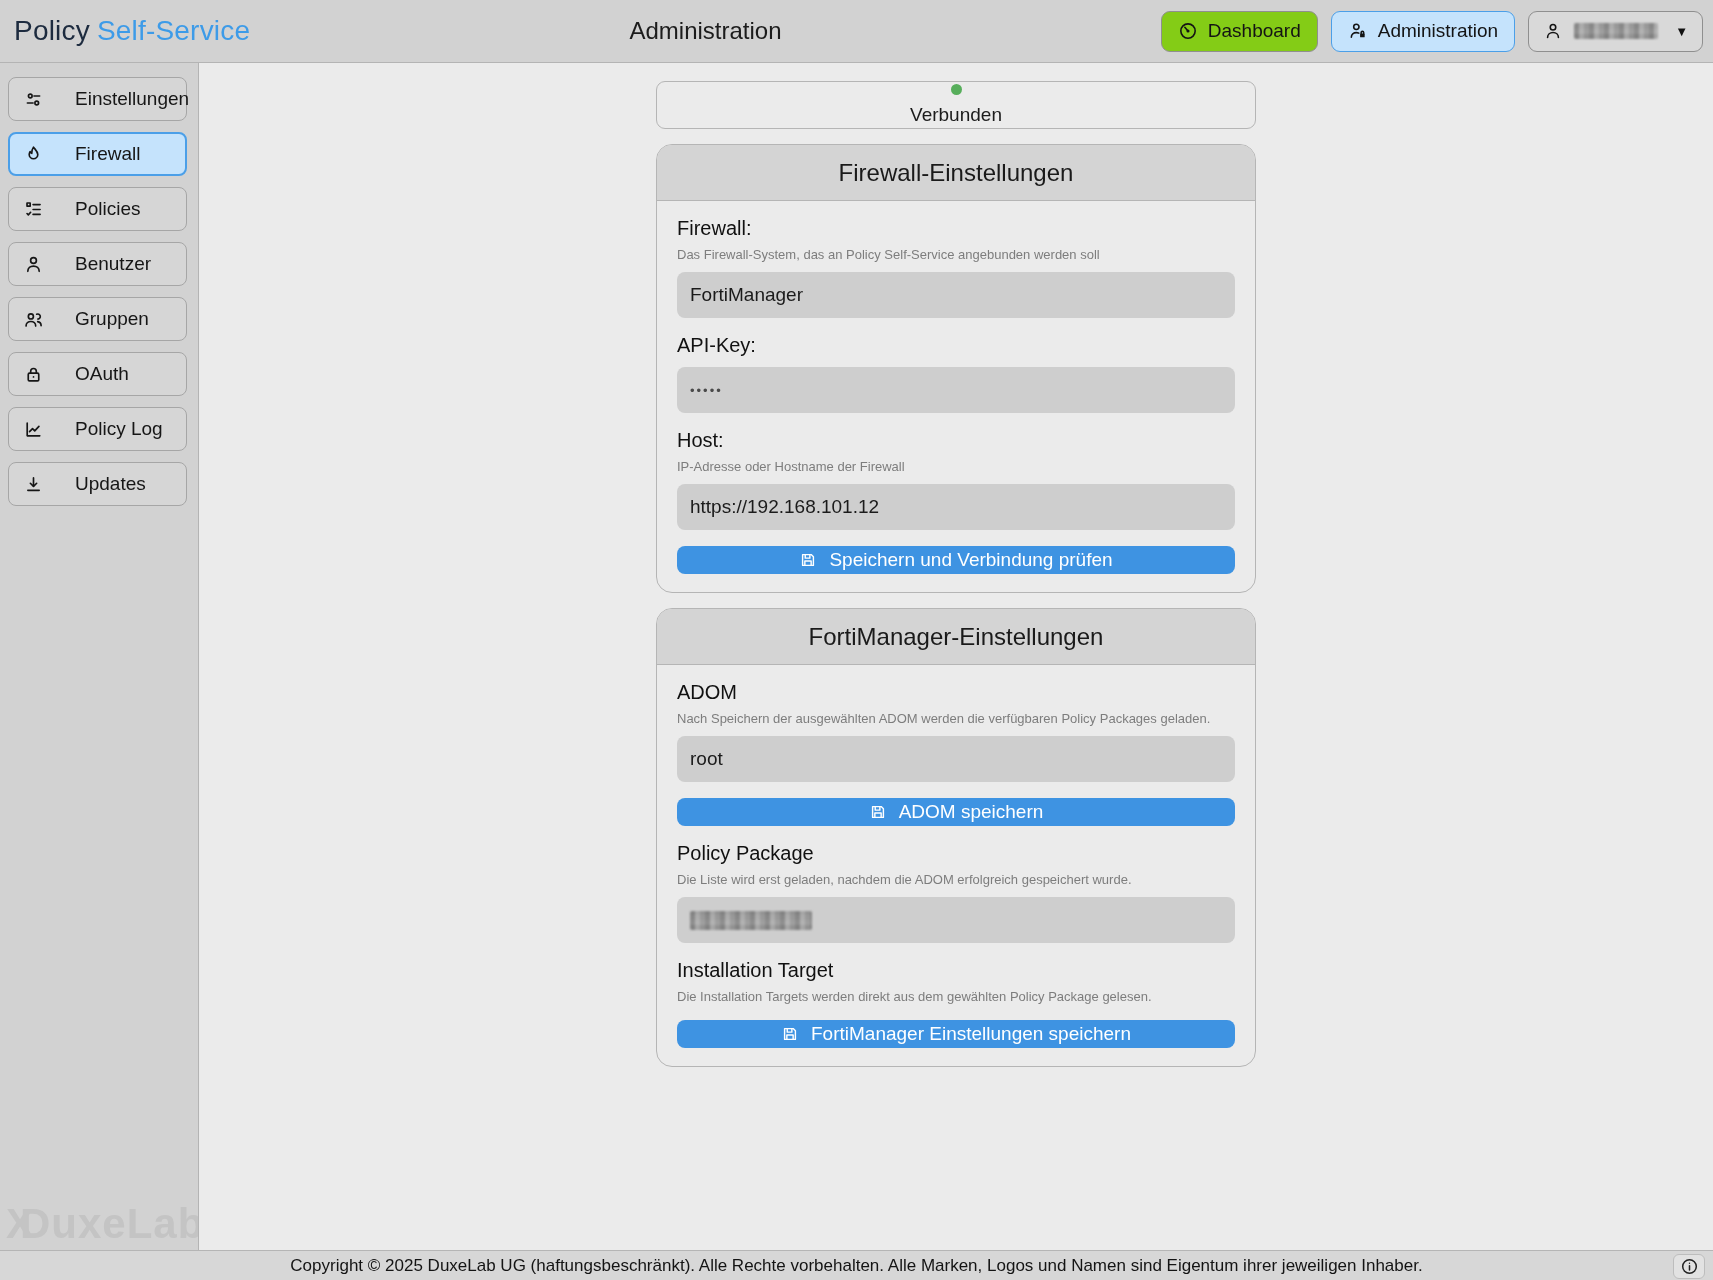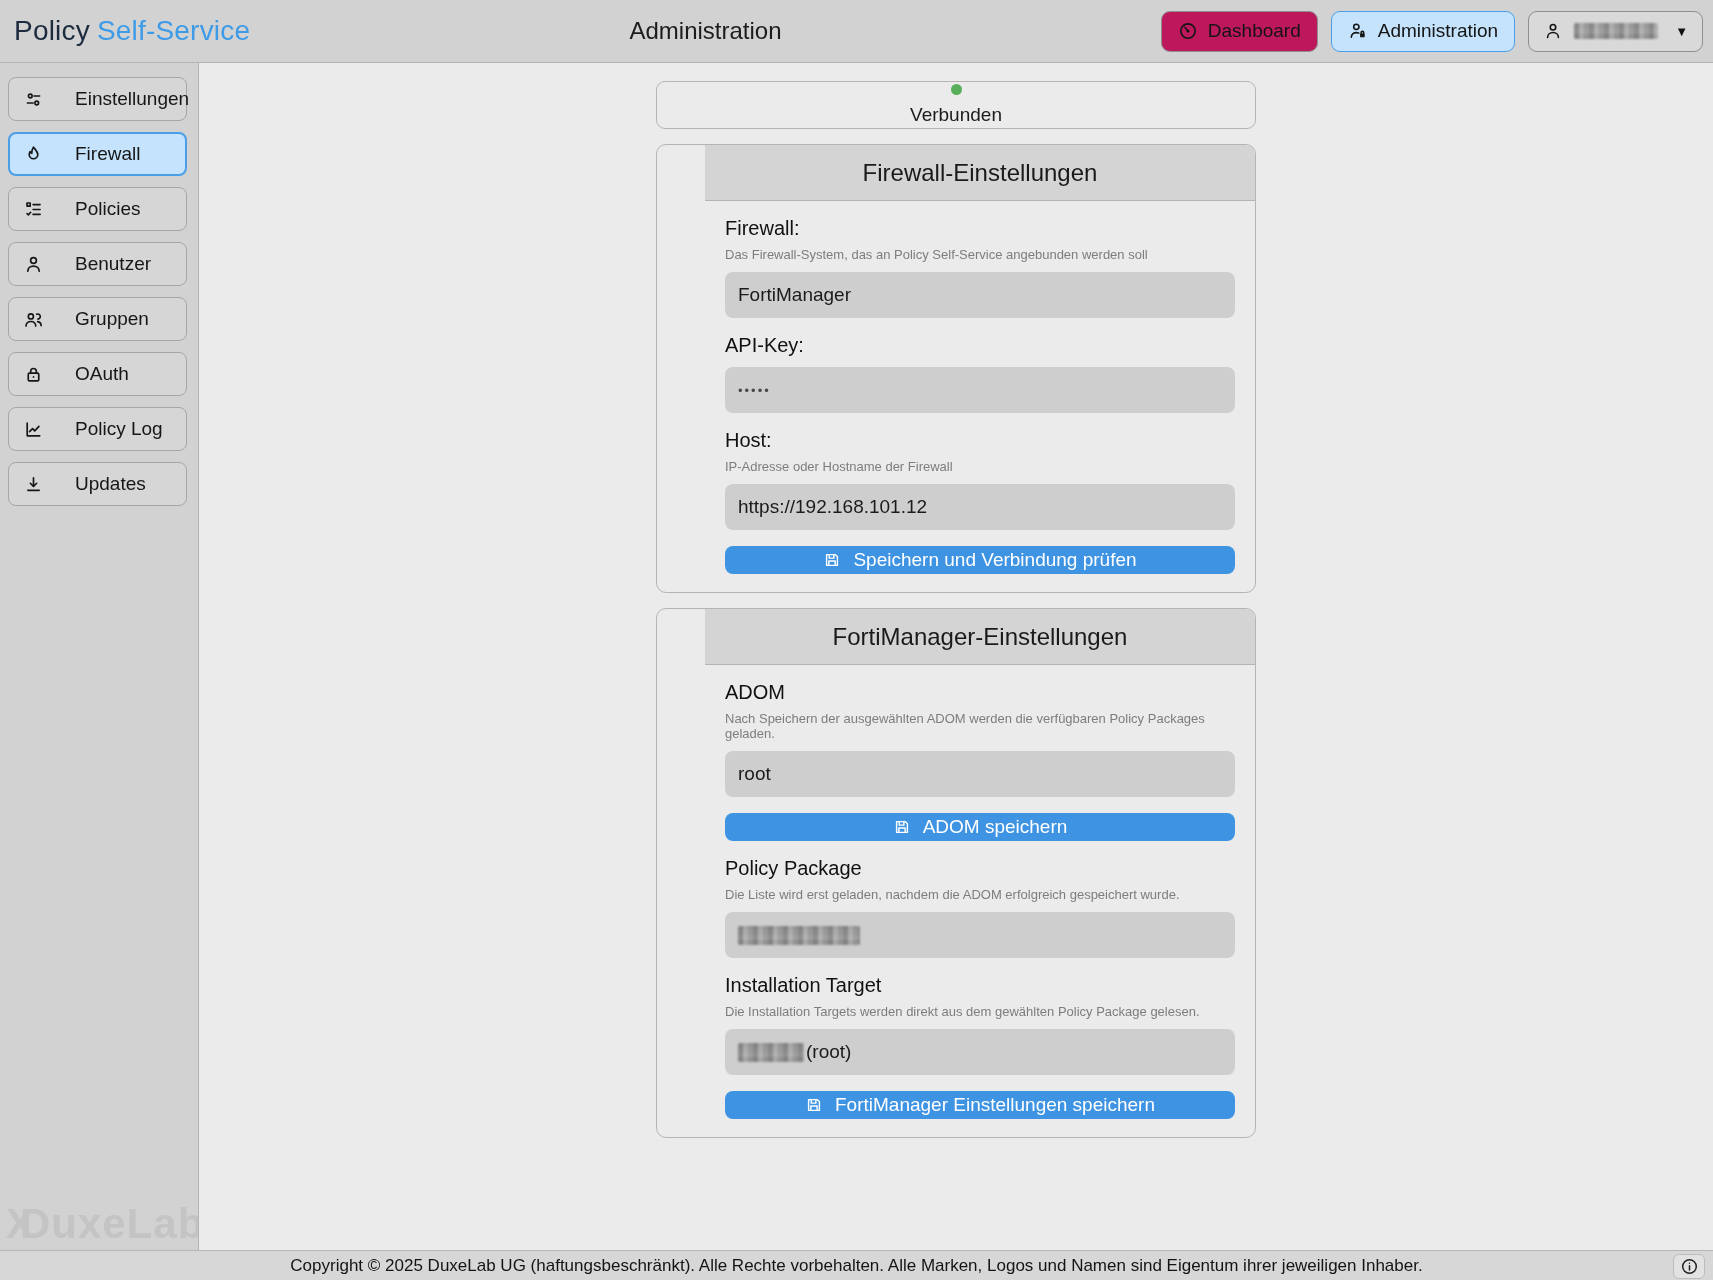--- a/index.html
+++ b/index.html
@@ -19,21 +19,21 @@
   }
   .logo { font-size:28px; font-weight:400; letter-spacing:.2px; white-space:nowrap; }
   .logo .p1 { color:#1d2b3f; }
   .logo .p2 { color:#3d9be8; margin-left:7px; }
   .title-wrap { flex:1; text-align:center; }
   .page-title { font-size:24px; color:#1c1c1c; }
   .topnav { display:flex; align-items:center; gap:13px; }
   .topbtn {
     height:41px; display:flex; align-items:center; gap:10px;
     padding:0 16px; border-radius:9px; font-size:19px;
-    background:#be185d; border:1px solid #8f8f8f; color:#141414; cursor:pointer;
+    background:#84cc16; border:1px solid #8f8f8f; color:#141414; cursor:pointer;
   }
   .topbtn.active { background:#c5e3fc; border:1px solid #4b9fe8; }
   .userchip {
     height:41px; display:flex; align-items:center; gap:11px;
     padding:0 14px; border-radius:9px;
     background:#d9d9d9; border:1px solid #8f8f8f; cursor:pointer;
   }
   .caret { font-size:13px; color:#111; margin-left:6px; }
 
   
@@ -62,22 +62,22 @@
   
   .statusbar {
     height:48px; border:1px solid #b5b5b5; border-radius:9px;
     display:flex; align-items:center; justify-content:center; gap:9px;
     font-size:19px; background:#ebebeb;flex-direction:column;
   }
   .dot { width:11px; height:11px; border-radius:50%; display:inline-block; }
 
   
   .card {
-    margin-top:15px; border:1px solid #b5b5b5; border-radius:10px;
-    background:#ebebeb; overflow:hidden;padding-left:48px;
+    margin-top:15px; border:1px solid #b5b5b5; border-radius:16px;
+    background:#ebebeb; overflow:hidden;
   }
   .card-head {
     height:56px; background:#d4d4d4; border-bottom:1px solid #b5b5b5;
     display:flex; align-items:center; justify-content:center;
   }
   .card-title { font-size:24px; color:#1a1a1a; }
   .card-body { padding:16px 20px 18px 20px; }
 
   .f-label { font-size:20px; color:#111; }
   .f-hint { font-size:13px; color:#7d7d7d; margin-top:7px; }
@@ -310,24 +310,20 @@
           </button>
 
           <div class="f-label mt16">Policy Package</div>
           <div class="f-hint">Die Liste wird erst geladen, nachdem die ADOM erfolgreich gespeichert wurde.</div>
           <div class="f-input">
             <span class="px px-pkg"></span>
           </div>
 
           <div class="f-label mt16">Installation Target</div>
           <div class="f-hint">Die Installation Targets werden direkt aus dem gewählten Policy Package gelesen.</div>
-          <div class="f-input">
-            <span class="px px-target"></span>
-            <span>(root)</span>
-          </div>
 
           <button class="btn-blue">
             <span>
               <svg width="18" height="18" viewBox="0 0 24 24" fill="none" stroke="#ffffff" stroke-width="1.9" stroke-linejoin="round">
                 <path d="M4.8 4.8h11.4l3 3v11.4H4.8z"></path>
                 <path d="M8.3 4.8v4.7h6.2V4.8"></path>
                 <path d="M7.8 19.2v-5.8h8.4v5.8"></path>
               </svg>
             </span>
             <span>FortiManager Einstellungen speichern</span>

